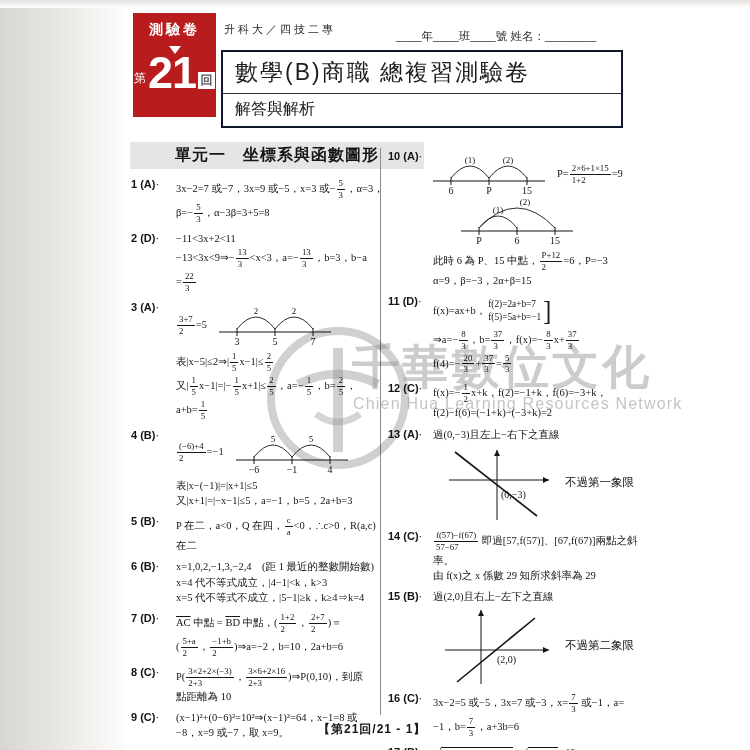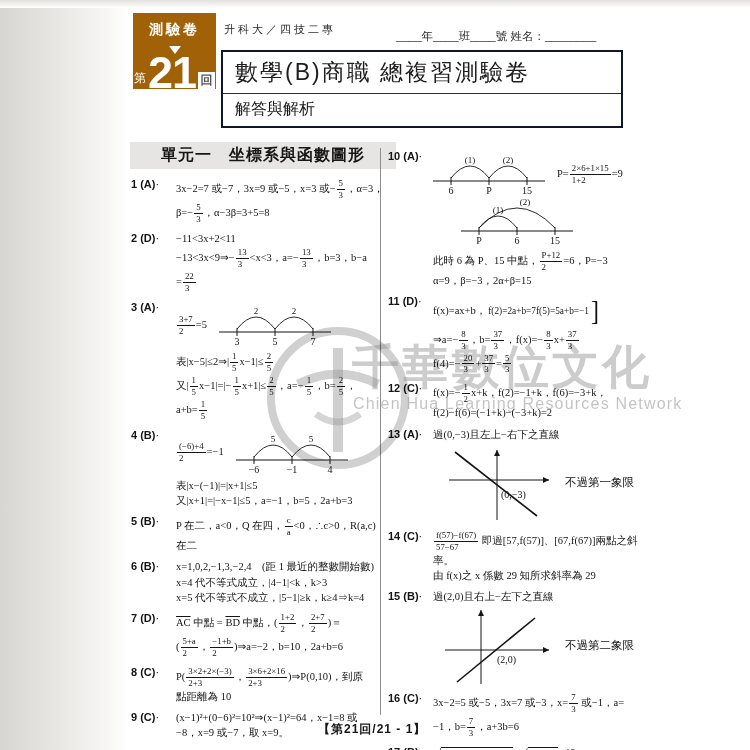--- a/index.html
+++ b/index.html
@@ -3,34 +3,34 @@
 <meta charset="utf-8">
 <style>
   html,body{margin:0;padding:0}
   body{width:750px;height:750px;background:#f6f4f1;font-family:"Liberation Sans",sans-serif;color:#161616}
   .page{position:relative;width:750px;height:750px;background:#fff;overflow:hidden}
   .left-shade{position:absolute;left:0;top:0;width:128px;height:750px;
     background:linear-gradient(90deg,#d8d6d2 0%,#e9e7e4 45%,#f8f7f5 85%,#fff 100%)}
   .top-shade{position:absolute;left:0;top:0;width:750px;height:8px;background:linear-gradient(#e3e1de,#fff)}
 
   
-  .badge{position:absolute;left:133px;top:13px;width:83px;height:76px;background:#a16207;color:#fff;text-align:center}
+  .badge{position:absolute;left:133px;top:13px;width:83px;height:104px;background:#b91c1c;color:#fff;text-align:center}
   .badge-label{font-size:14px;font-weight:bold;letter-spacing:3px;padding-top:8px}
   .badge-tri{width:0;height:0;border-left:6px solid transparent;border-right:6px solid transparent;border-top:8px solid #fff;margin:7px auto 1px}
   .badge-row{display:flex;align-items:flex-end;justify-content:center;gap:2px;margin-top:1px}
   .badge-pre{font-size:12px;padding-bottom:5px}
   .badge-no{font-size:45px;font-weight:bold;line-height:.82;letter-spacing:-1px}
   .badge-suf{width:17px;height:17px;background:#fff;color:#57575a;font-size:12px;font-weight:bold;line-height:17px;margin-bottom:3px}
   .course{position:absolute;left:224px;top:22px;font-size:11px;letter-spacing:3px;color:#2c2c2c}
   .nameline{position:absolute;left:396px;top:29px;font-size:11.5px;color:#2c2c2c;white-space:nowrap}
   .title-box{position:absolute;left:221px;top:50px;width:398px;border:2px solid #0f172a;background:#fff}
   .tb-title{font-size:23px;letter-spacing:2px;padding:5px 12px 5px;border-bottom:1.5px solid #2e2e2e;font-weight:500;color:#1d1d1d}
   .tb-sub{font-size:16px;font-weight:normal;padding:5px 12px 6px}
 
-  .banner{position:absolute;left:130px;top:142px;width:266px;height:27px;background:#e6e5e3;
+  .banner{position:absolute;left:130px;top:142px;width:294px;height:27px;background:#e6e5e3;
     display:flex;align-items:center;justify-content:center;font-size:16px;font-weight:bold;letter-spacing:1px}
 
   
   .col{position:absolute;font-family:"Liberation Serif",serif;font-size:10.5px;color:#141414}
   #col-left{left:131px;top:177px;width:248px}
   #col-right{left:388px;top:149px;width:250px}
   .divider{position:absolute;left:380px;top:148px;width:1px;height:567px;background:#8d8d8d}
 
   .prob{display:flex;margin-bottom:5px}
   .phead{flex:0 0 45px;width:45px;font-weight:bold;font-family:"Liberation Sans",sans-serif;font-size:11px;padding-top:1px;white-space:nowrap}
@@ -39,21 +39,21 @@
   .mline{line-height:1.35;white-space:nowrap;margin:1px 0}
   .mrow{display:flex;align-items:center;gap:12px;margin:0}
   .frac{display:inline-flex;flex-direction:column;align-items:flex-start;vertical-align:middle;font-size:8.8px;line-height:1.25;margin:0 1px}
   .fn{border-bottom:1px solid #161616;padding:0 2px}
   .fd{padding:0 2px}
   .ovl{text-decoration:overline}
   .sqrt{display:inline-flex;vertical-align:middle;align-items:flex-start;margin:0 1px}
   .rad{font-size:13px;line-height:1.05}
   .radbody{border-top:1px solid #161616;padding:0 2px;font-size:10px}
   .sys{display:inline-flex;align-items:center;vertical-align:middle;font-size:9.3px;margin-left:2px}
-  .syslines{display:inline-flex;flex-direction:row;line-height:1.45;text-align:left}
+  .syslines{display:inline-flex;flex-direction:column;line-height:1.45;text-align:left}
   .sysb{font-size:24px;font-weight:200;transform:scaleY(1.15);margin-left:2px;font-family:"Liberation Serif",serif}
   .grow{display:flex;align-items:center;gap:10px;margin:2px 0 2px 4px}
   .gnote{font-size:11.5px;font-family:"Liberation Sans",sans-serif;white-space:nowrap}
   svg text{font-family:"Liberation Serif",serif;fill:#141414}
 
   .footer{position:absolute;left:318px;top:721px;font-size:12px;font-weight:bold;font-family:"Liberation Sans",sans-serif;letter-spacing:1px}
 
   
   .watermark{position:absolute;left:0;top:0;width:750px;height:750px;pointer-events:none;mix-blend-mode:multiply;z-index:9}
   .wm-cn{position:absolute;left:352px;top:336px;font-size:47px;font-weight:bold;color:rgba(148,148,148,.48);letter-spacing:3px;white-space:nowrap}

